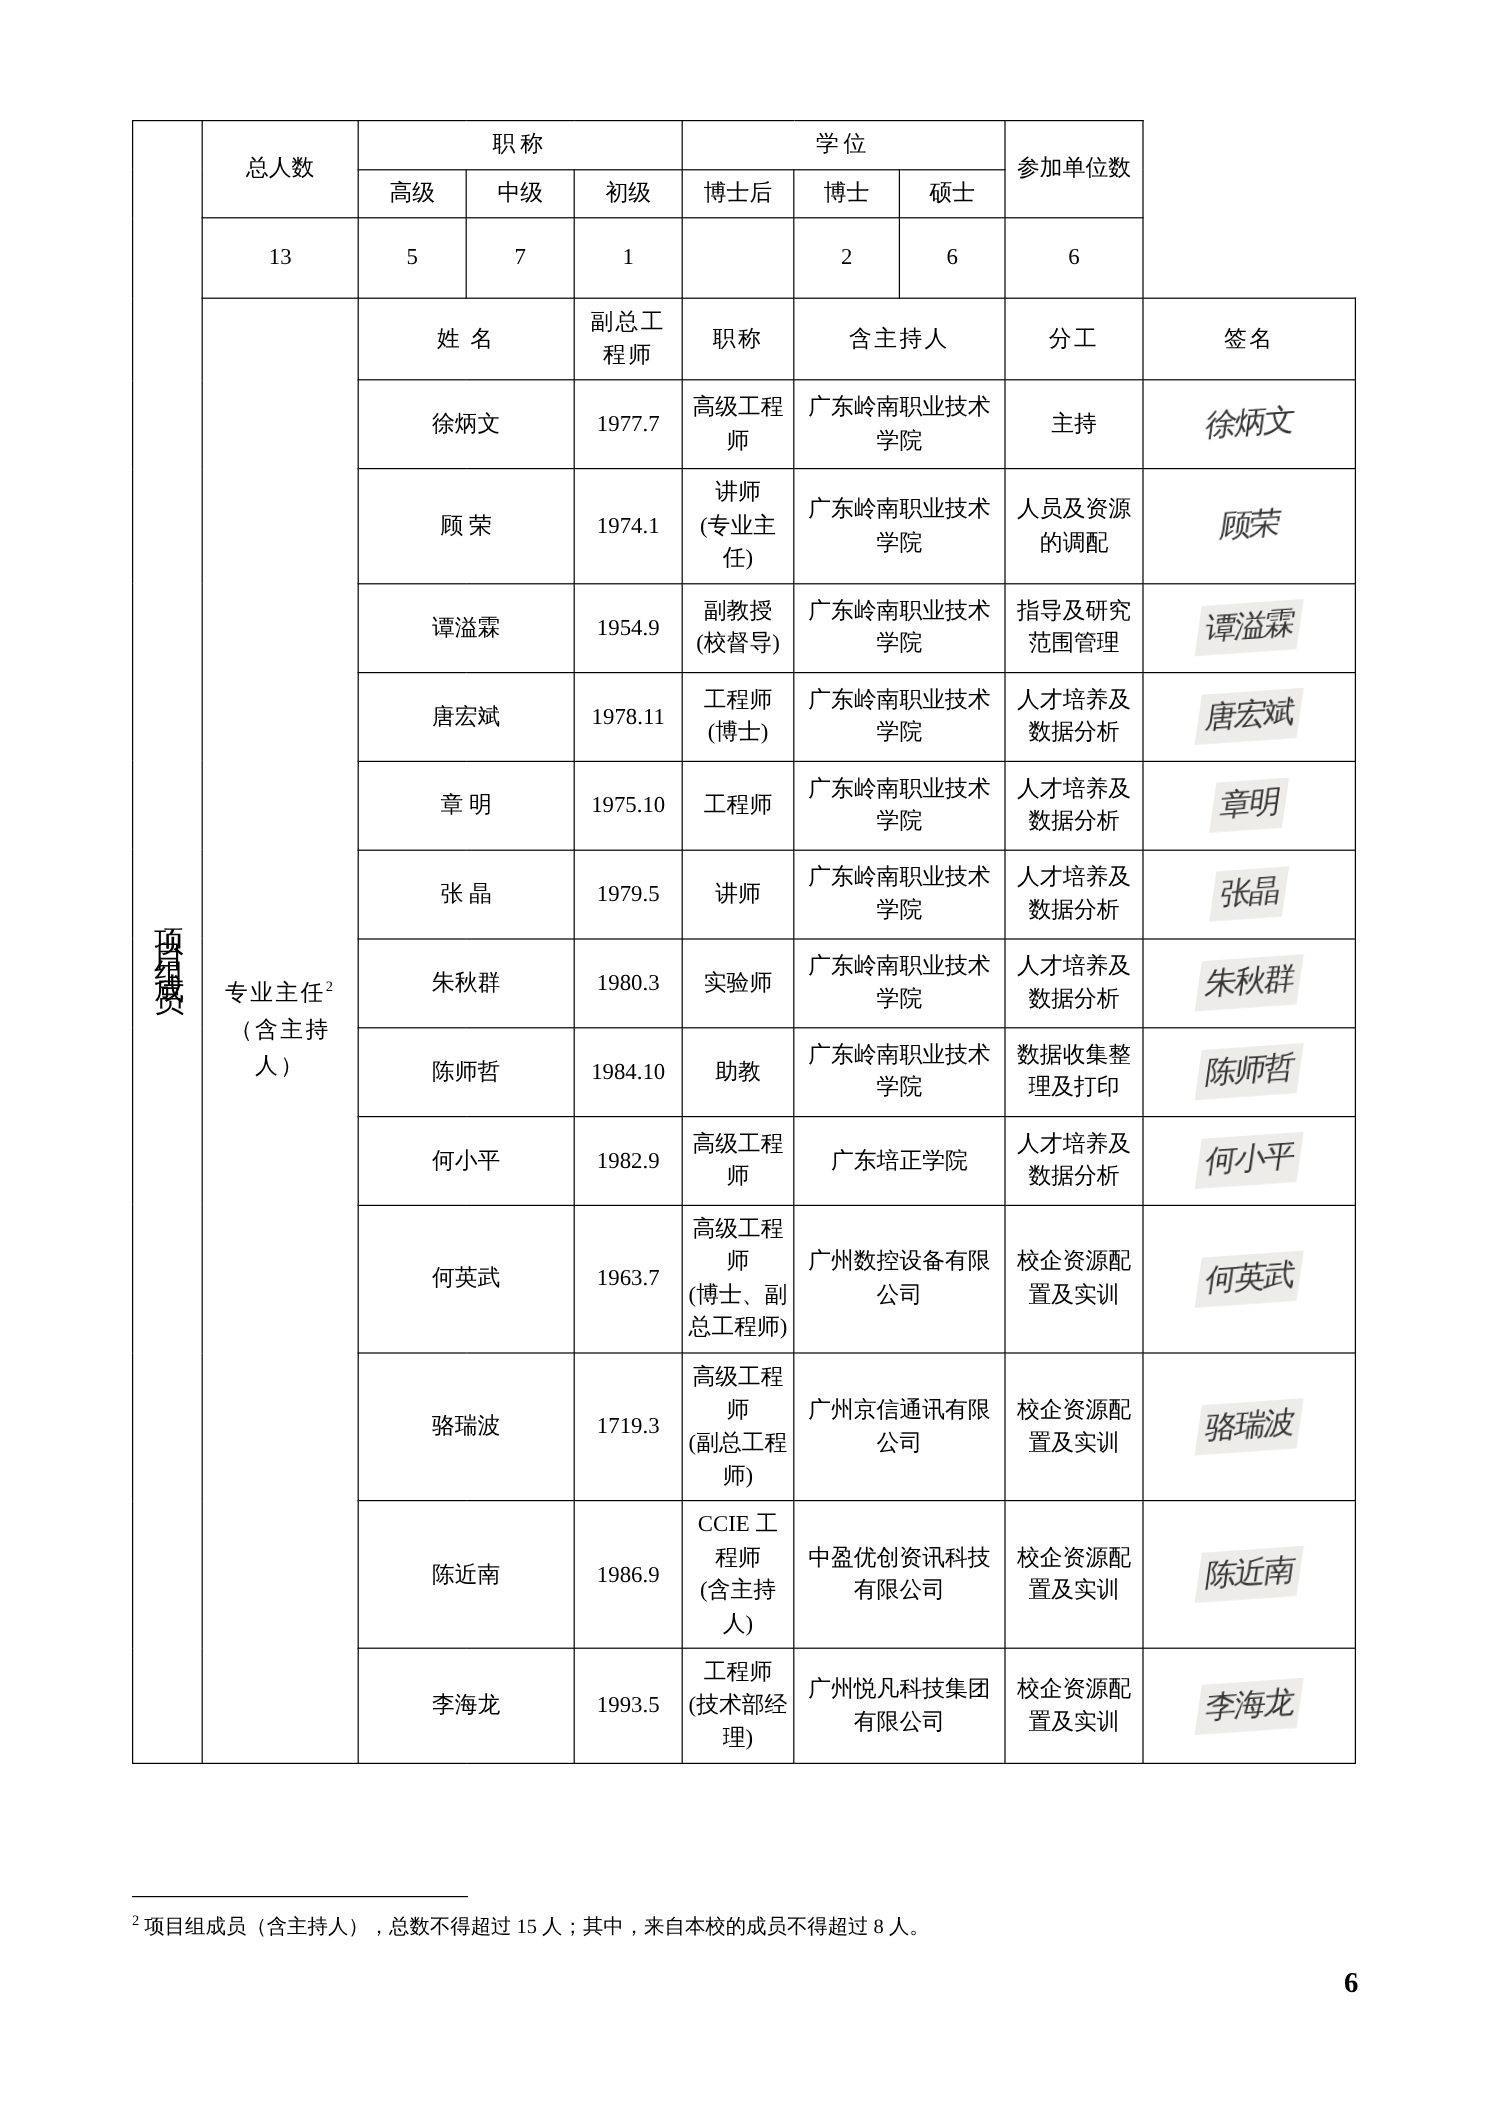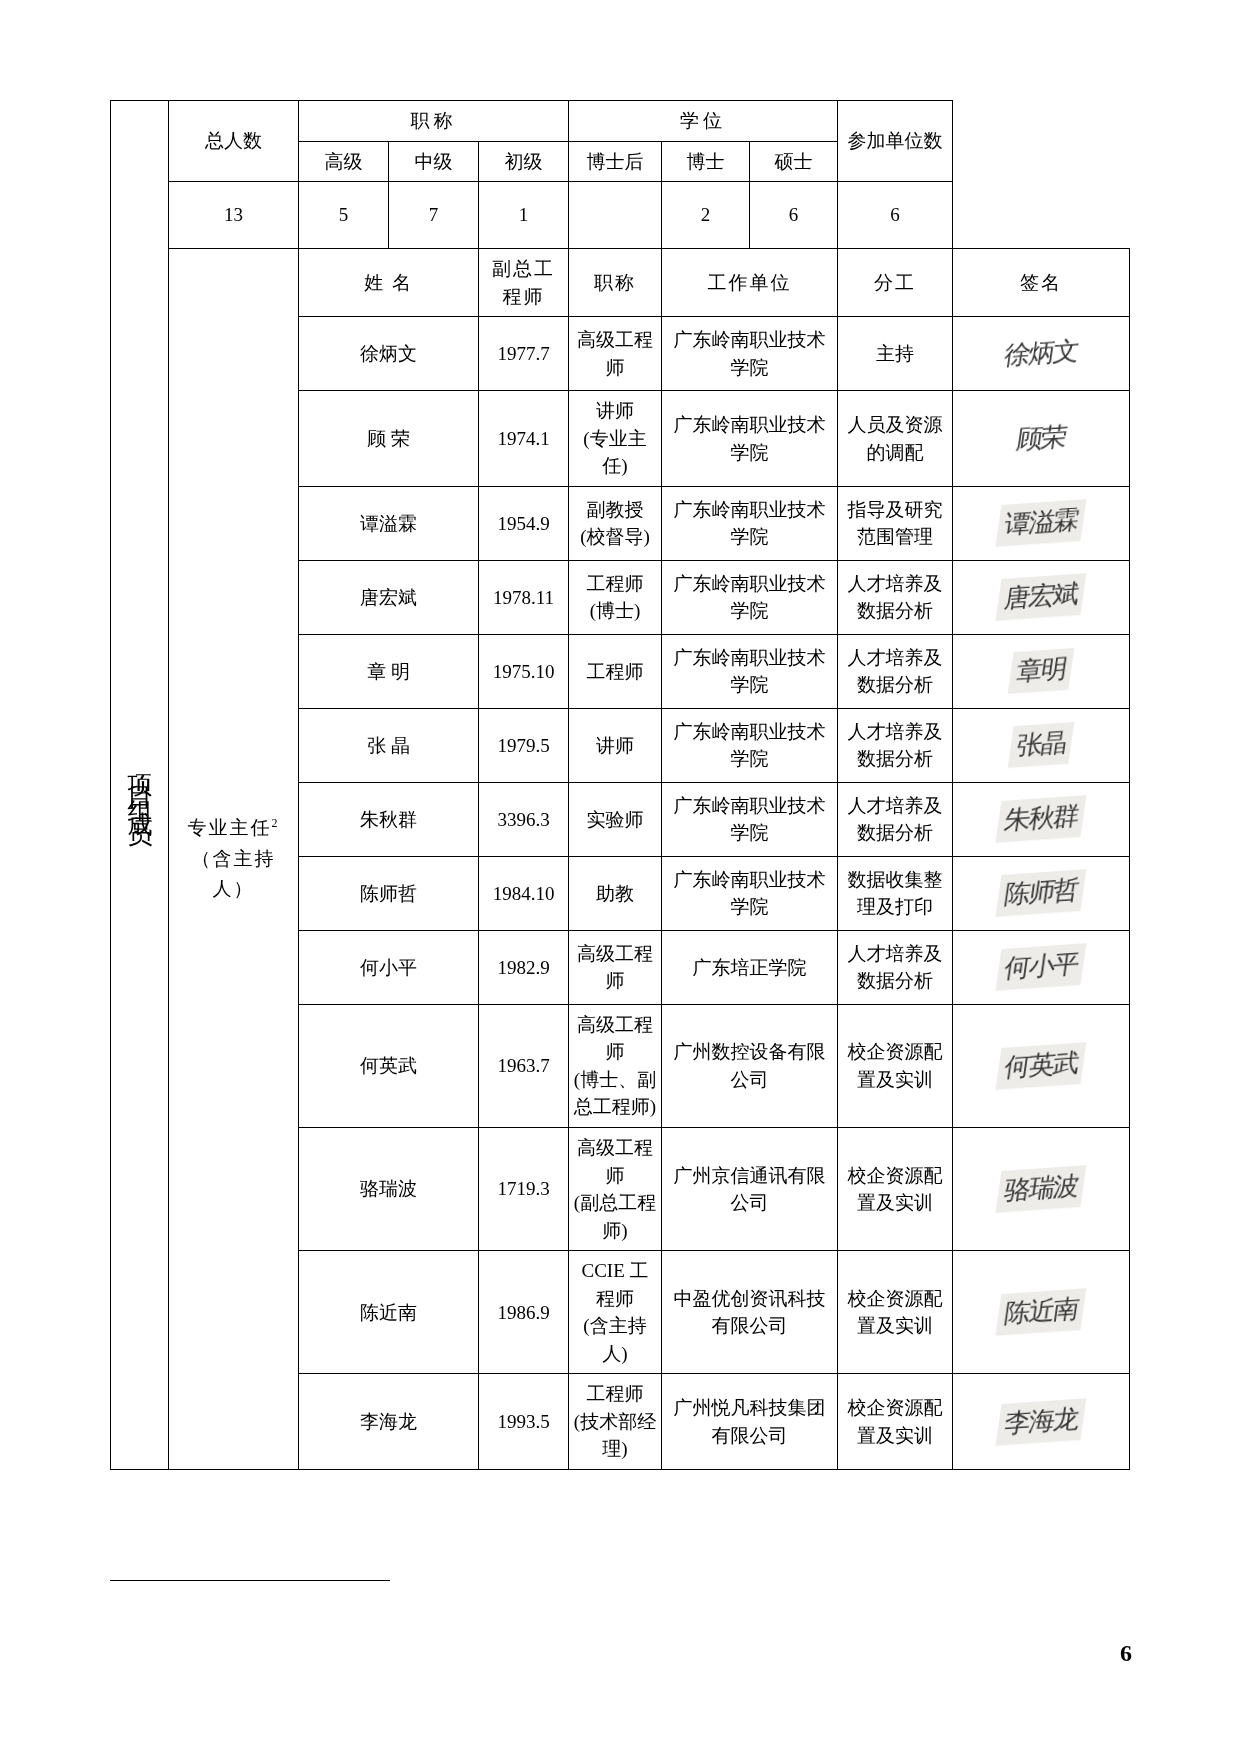--- a/index.html
+++ b/index.html
@@ -178,21 +178,21 @@
       <tr class="inner-head">
         <td rowspan="14">
           <div class="memberinfo">
             <span>专业主任</span><sup>2</sup>
             <span class="twoline">（含主持人）</span>
           </div>
         </td>
         <td colspan="2">姓 名</td>
         <td colspan="1">副总工程师</td>
         <td colspan="1">职称</td>
-        <td colspan="2">工作单位</td>
+        <td colspan="2">含主持人</td>
         <td>分工</td>
         <td>签名</td>
       </tr>
 
       <tr class="row-cell">
         <td colspan="2">徐炳文</td>
         <td>1977.7</td>
         <td><span>高级工程师</span><span class="twoline"></span></td>
         <td colspan="2">广东岭南职业技术学院</td>
         <td>主持</td>
@@ -239,21 +239,21 @@
         <td colspan="2">张 晶</td>
         <td>1979.5</td>
         <td><span>讲师</span><span class="twoline"></span></td>
         <td colspan="2">广东岭南职业技术学院</td>
         <td>人才培养及数据分析</td>
         <td><span class="sig sig-box">张晶</span></td>
       </tr>
 
       <tr class="row-cell">
         <td colspan="2">朱秋群</td>
-        <td>3396.3</td>
+        <td>1980.3</td>
         <td><span>实验师</span><span class="twoline"></span></td>
         <td colspan="2">广东岭南职业技术学院</td>
         <td>人才培养及数据分析</td>
         <td><span class="sig sig-box">朱秋群</span></td>
       </tr>
 
       <tr class="row-cell">
         <td colspan="2">陈师哲</td>
         <td>1984.10</td>
         <td><span>助教</span><span class="twoline"></span></td>
@@ -304,17 +304,21 @@
         <td><span>工程师</span><span class="twoline">(技术部经理)</span></td>
         <td colspan="2">广州悦凡科技集团有限公司</td>
         <td>校企资源配置及实训</td>
         <td><span class="sig sig-box">李海龙</span></td>
       </tr>
     </tbody>
   </table>
 
   <div class="footnote-wrap">
     <div class="footnote-rule"></div>
+    <div class="footnote">
+      <sup>2</sup>
+      <span>项目组成员（含主持人），总数不得超过 15 人；其中，来自本校的成员不得超过 8 人。</span>
+    </div>
   </div>
 
   <div class="pageno">6</div>
 
 </div>
 
 </body></html>

